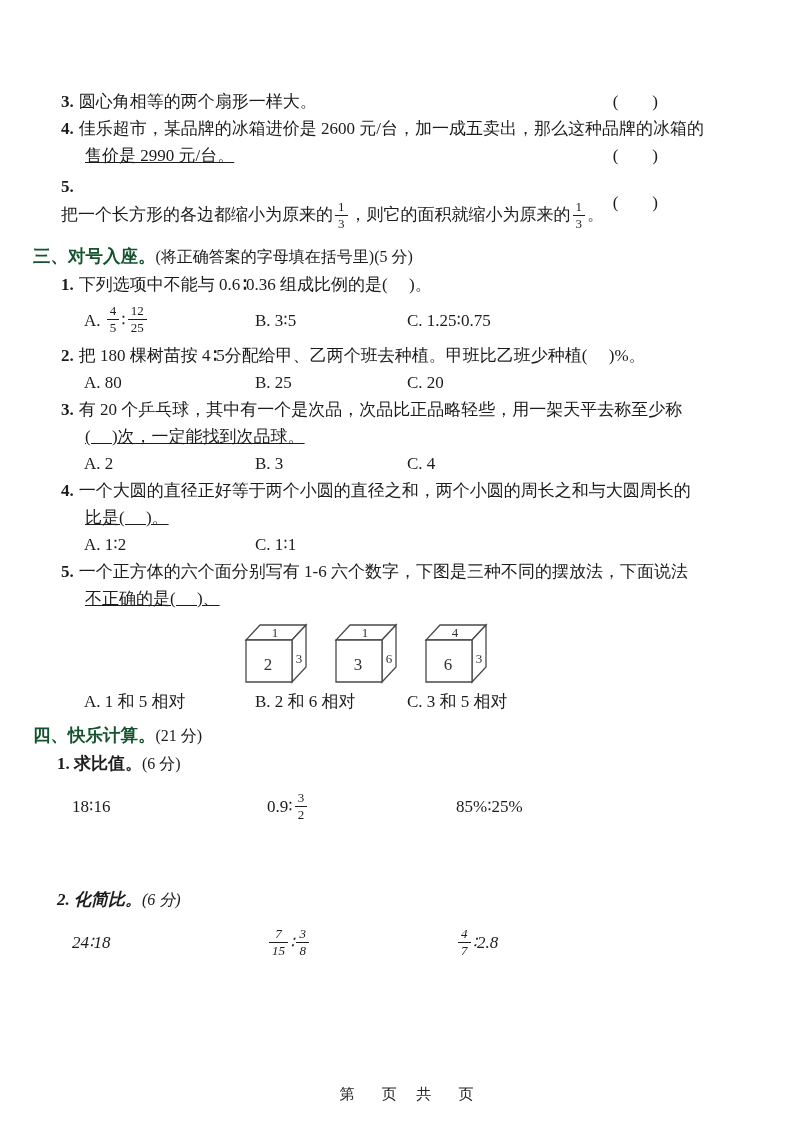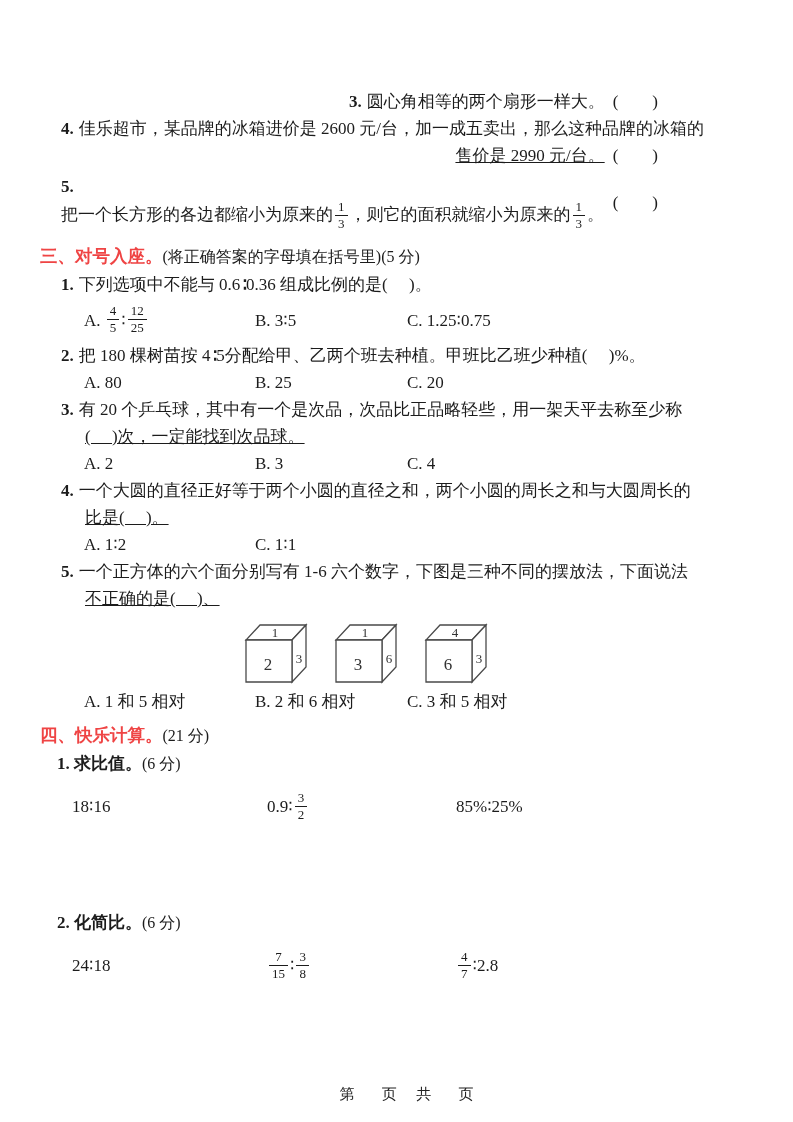--- a/index.html
+++ b/index.html
@@ -6,27 +6,27 @@
   .page {
     width:793px; height:1122px; background:#ffffff; position:relative;
     margin:0 auto; overflow:hidden;
     font-family:"Liberation Serif","DejaVu Serif",serif;
     color:#1c1c1c; font-size:17px;
   }
   .content { padding:88px 70px 0 33px; }
 
   .qnum { font-weight:bold; margin-right:5px; }
   .secline { line-height:28px; }
-  .sectitle { font-weight:bold; font-size:17.5px; color:#ef4444;margin-left:7px; }
+  .sectitle { font-weight:bold; font-size:17.5px; color:#14532d; }
   .secnote { font-size:16px; }
 
   .qline { margin-left:28px; line-height:27px; }
   .indent2 { margin-left:52px;text-decoration:underline; }
 
-  .jrow { display:flex; align-items:flex-start;text-align:right; }
+  .jrow { display:flex; align-items:flex-start; }
   .jrow .jtext { flex:1; }
   .jbracket { flex-shrink:0; margin-left:8px; margin-right:65px; white-space:nowrap; }
 
   .options {
     display:grid; grid-template-columns:171px 152px auto;
     margin-left:51px; line-height:27px;
   }
   .calcrow {
     display:grid; grid-template-columns:195px 189px auto;
     margin-left:39px; line-height:30px; margin-top:8px;
@@ -42,21 +42,21 @@
 
   .tall { min-height:44px; display:flex; align-items:center; flex-wrap:wrap; }
   .jrow .tall { display:inline-flex; }
 
   .cubes { display:flex; gap:8px; margin-left:205px; margin-top:6px; }
   .cube { width:82px; height:70px; }
   .cube polygon { fill:#ffffff; stroke:#4a4a4a; stroke-width:1.3; }
   .cube text { fill:#333; font-family:"Liberation Serif","DejaVu Serif",serif; }
 
   .mt4 { margin-top:4px; } .mt6 { margin-top:6px; } .mt10 { margin-top:10px; }
-  .gap-work { margin-top:80px; }
+  .gap-work { margin-top:57px;font-style:italic; }
 
   .footer {
     position:absolute; bottom:18px; left:12px; width:100%;
     text-align:center; font-size:15px; letter-spacing:4px; color:#222;
   }
 </style>
 </head>
 <body>
 
 <div class="page">

